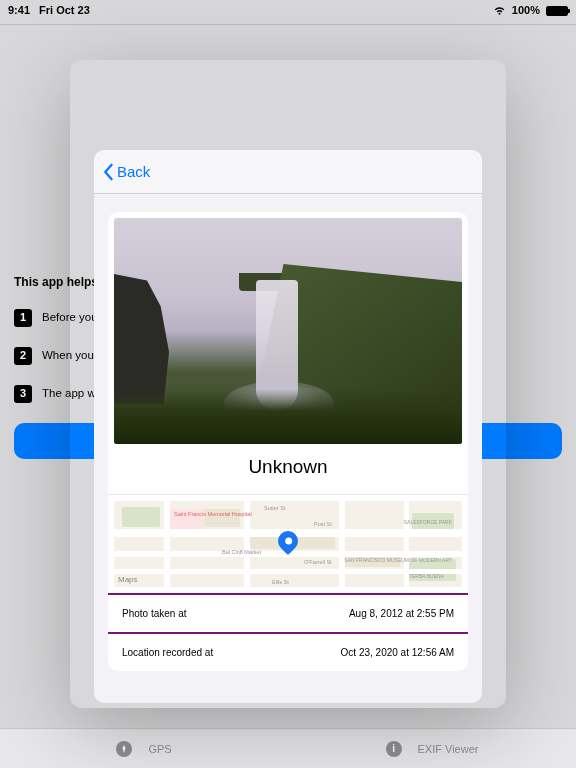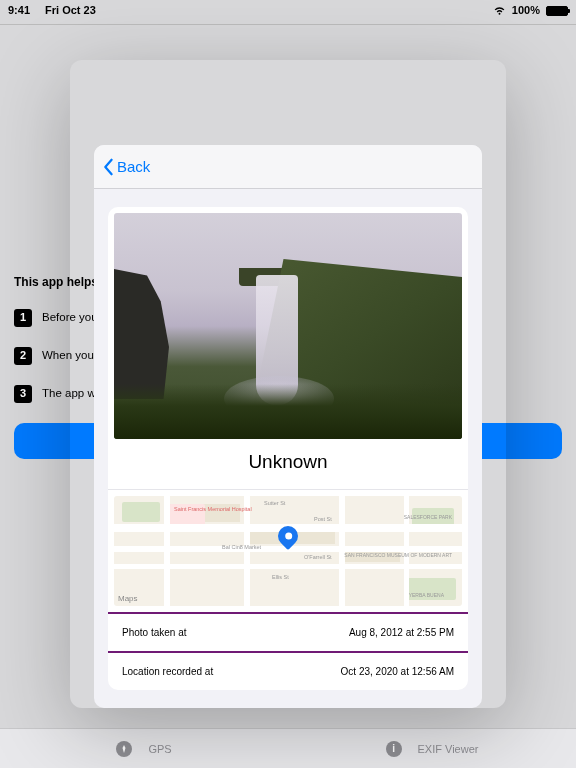--- a/index.html
+++ b/index.html
@@ -14,21 +14,21 @@
       height: 20px;
       display: flex;
       justify-content: space-between;
       align-items: center;
       padding: 0 8px;
       font-size: 11px;
       font-weight: 600;
       color: #000;
       background: #d8d8da;
     }
-    .status-left { display: flex; align-items: center; gap: 15px; }
+    .status-left { display: flex; align-items: center; gap: 9px; }
     .status-right { display: flex; align-items: flex-end; gap: 6px; }
     .wifi-icon { width: 13px; height: 10px; }
     .battery-icon { width: 22px; height: 10px; border: 1px solid #000; border-radius: 2px; position: relative; background: #000; }
     .battery-icon::after { content: ''; position: absolute; right: -3px; top: 2px; width: 2px; height: 4px; background: #000; border-radius: 0 1px 1px 0; }
     .bg-separator { height: 1px; background: #bbb; margin-top: 4px; }
     .background-content {
       padding: 20px 14px;
       color: #000;
       font-size: 12px;
       position: absolute;
@@ -84,42 +84,42 @@
       border-bottom: 1px solid #d1d1d6;
     }
     .back-button {
       display: flex; align-items: center; gap: 3px;
       color: #007aff; font-size: 15px;
       cursor: pointer;
     }
     .chevron-left {
       width: 12px; height: 18px;
     }
-    .modal-body { padding: 18px 14px 18px; }
+    .modal-body { padding: 18px 14px 32px; }
     .photo-card {
       background: #fff; border-radius: 10px; overflow: hidden;
     }
     .photo-frame { padding: 6px 6px 0; }
     .photo {
       width: 100%; height: 226px;
       border-radius: 3px;
       position: relative; overflow: hidden;
       background: linear-gradient(180deg, #d4d0da 0%, #c8c2d0 35%, #b8b0c4 50%, #4a5838 68%, #3a4a28 100%);
     }
     .rock-left { position: absolute; left: 0; bottom: 40px; width: 55px; height: 130px; background: #2a2a26; border-radius: 0 8px 0 0; clip-path: polygon(0 0, 60% 5%, 85% 25%, 100% 60%, 90% 100%, 0 100%); }
     .hill-right { position: absolute; right: 0; bottom: 0; width: 210px; height: 180px; background: linear-gradient(145deg, #4a5a32 0%, #3a4a26 50%, #2a3618 100%); clip-path: polygon(15% 0, 100% 10%, 100% 100%, 0 100%, 0 85%); }
     .waterfall { position: absolute; left: 142px; top: 62px; width: 42px; height: 130px; background: linear-gradient(180deg, #e8e4ec 0%, #d8d2e0 60%, #cac2d6 100%); border-radius: 4px 4px 20px 20px; opacity: 0.9; }
     .waterfall-top { position: absolute; left: 125px; top: 55px; width: 75px; height: 18px; background: #3a4428; border-radius: 0 0 4px 4px; }
     .mist { position: absolute; left: 110px; bottom: 18px; width: 110px; height: 45px; background: radial-gradient(ellipse, rgba(220,215,230,0.7) 0%, rgba(200,195,215,0.3) 60%, transparent 100%); border-radius: 50%; }
     .grass-fg { position: absolute; bottom: 0; left: 0; right: 0; height: 55px; background: linear-gradient(180deg, transparent 0%, #2a3816 40%, #1a2608 100%); }
     .photo-title { text-align: center; padding: 12px 0 16px; font-size: 19px; color: #000; }
     .divider { height: 1px; background: #e5e5ea; }
     .map-section { padding: 6px 6px; }
     .map {
-      height: 110px; border-radius: 3px; position: relative; overflow: hidden;
+      height: 86px; border-radius: 3px; position: relative; overflow: hidden;
       background: #f5f1e8;
     }
     .map-road { position: absolute; background: #fff; }
     .road-h1 { left: 0; right: 0; top: 28px; height: 8px; }
     .road-h2 { left: 0; right: 0; top: 50px; height: 6px; }
     .road-h3 { left: 0; right: 0; top: 68px; height: 5px; }
     .road-v1 { top: 0; bottom: 0; left: 50px; width: 6px; }
     .road-v2 { top: 0; bottom: 0; left: 130px; width: 6px; }
     .road-v3 { top: 0; bottom: 0; left: 225px; width: 6px; }
     .road-v4 { top: 0; bottom: 0; left: 290px; width: 5px; }

